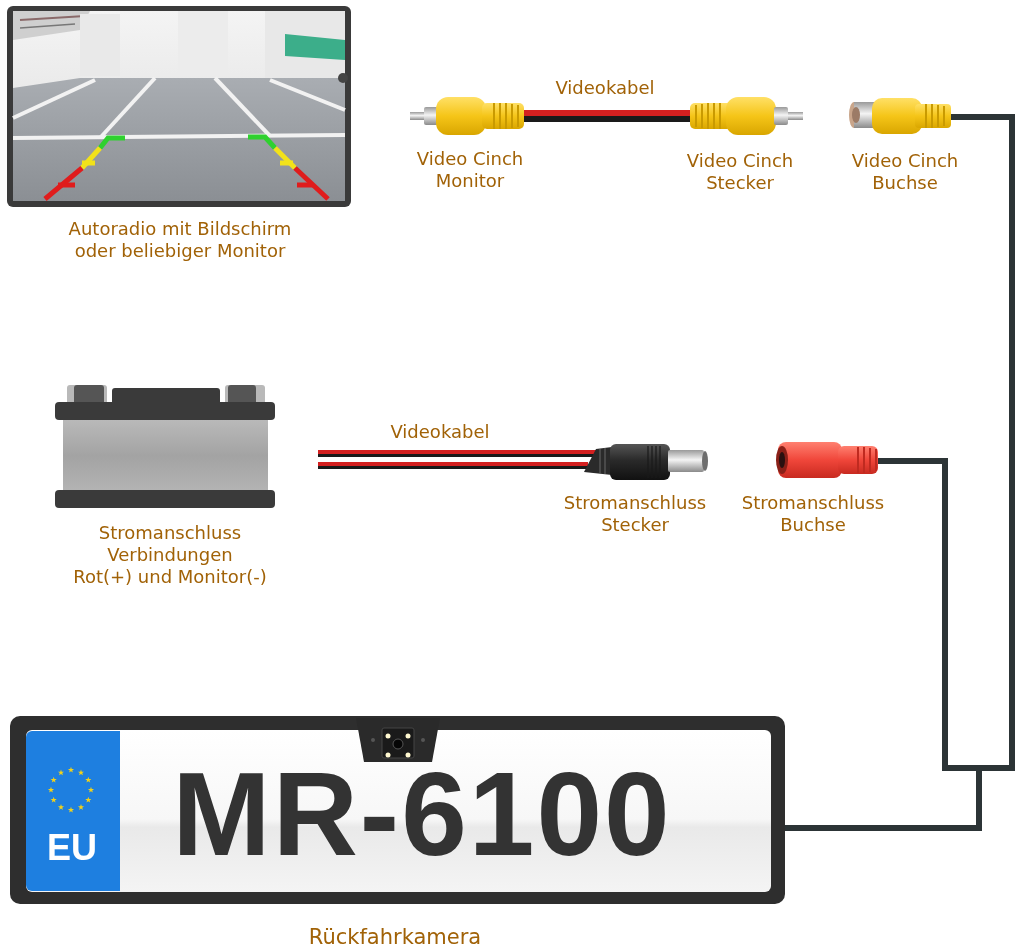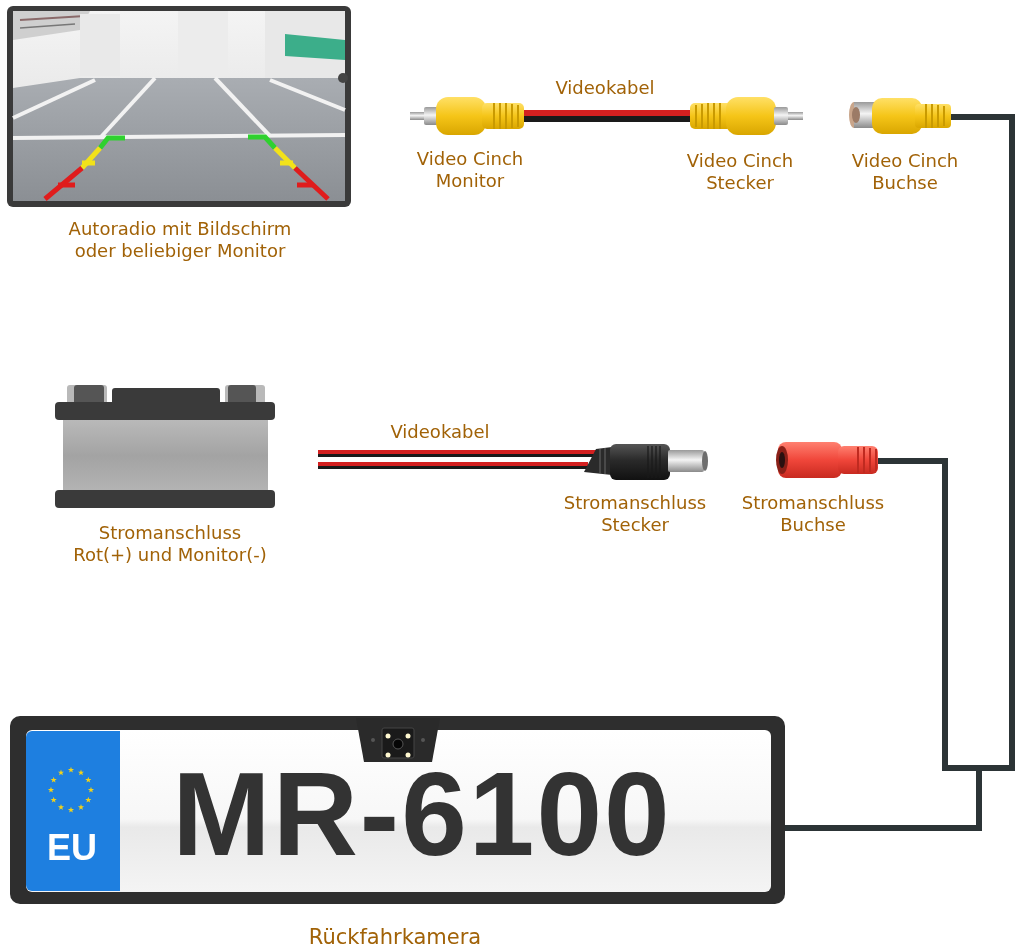--- a/index.html
+++ b/index.html
@@ -253,20 +253,21 @@
   <div>Stecker</div>
 </div>
 
 <div class="lbl" style="left:830px; top:150px; width:150px;">
   <div>Video Cinch</div>
   <div>Buchse</div>
 </div>
 
 <div class="lbl" style="left:40px; top:522px; width:260px;">
   <div>Stromanschluss</div>
+  <div>Verbindungen</div>
   <div>Rot(+) und Monitor(-)</div>
 </div>
 
 <div class="lbl" style="left:370px; top:421px; width:140px;">
   <div>Videokabel</div>
 </div>
 
 <div class="lbl" style="left:550px; top:492px; width:170px;">
   <div>Stromanschluss</div>
   <div>Stecker</div>

